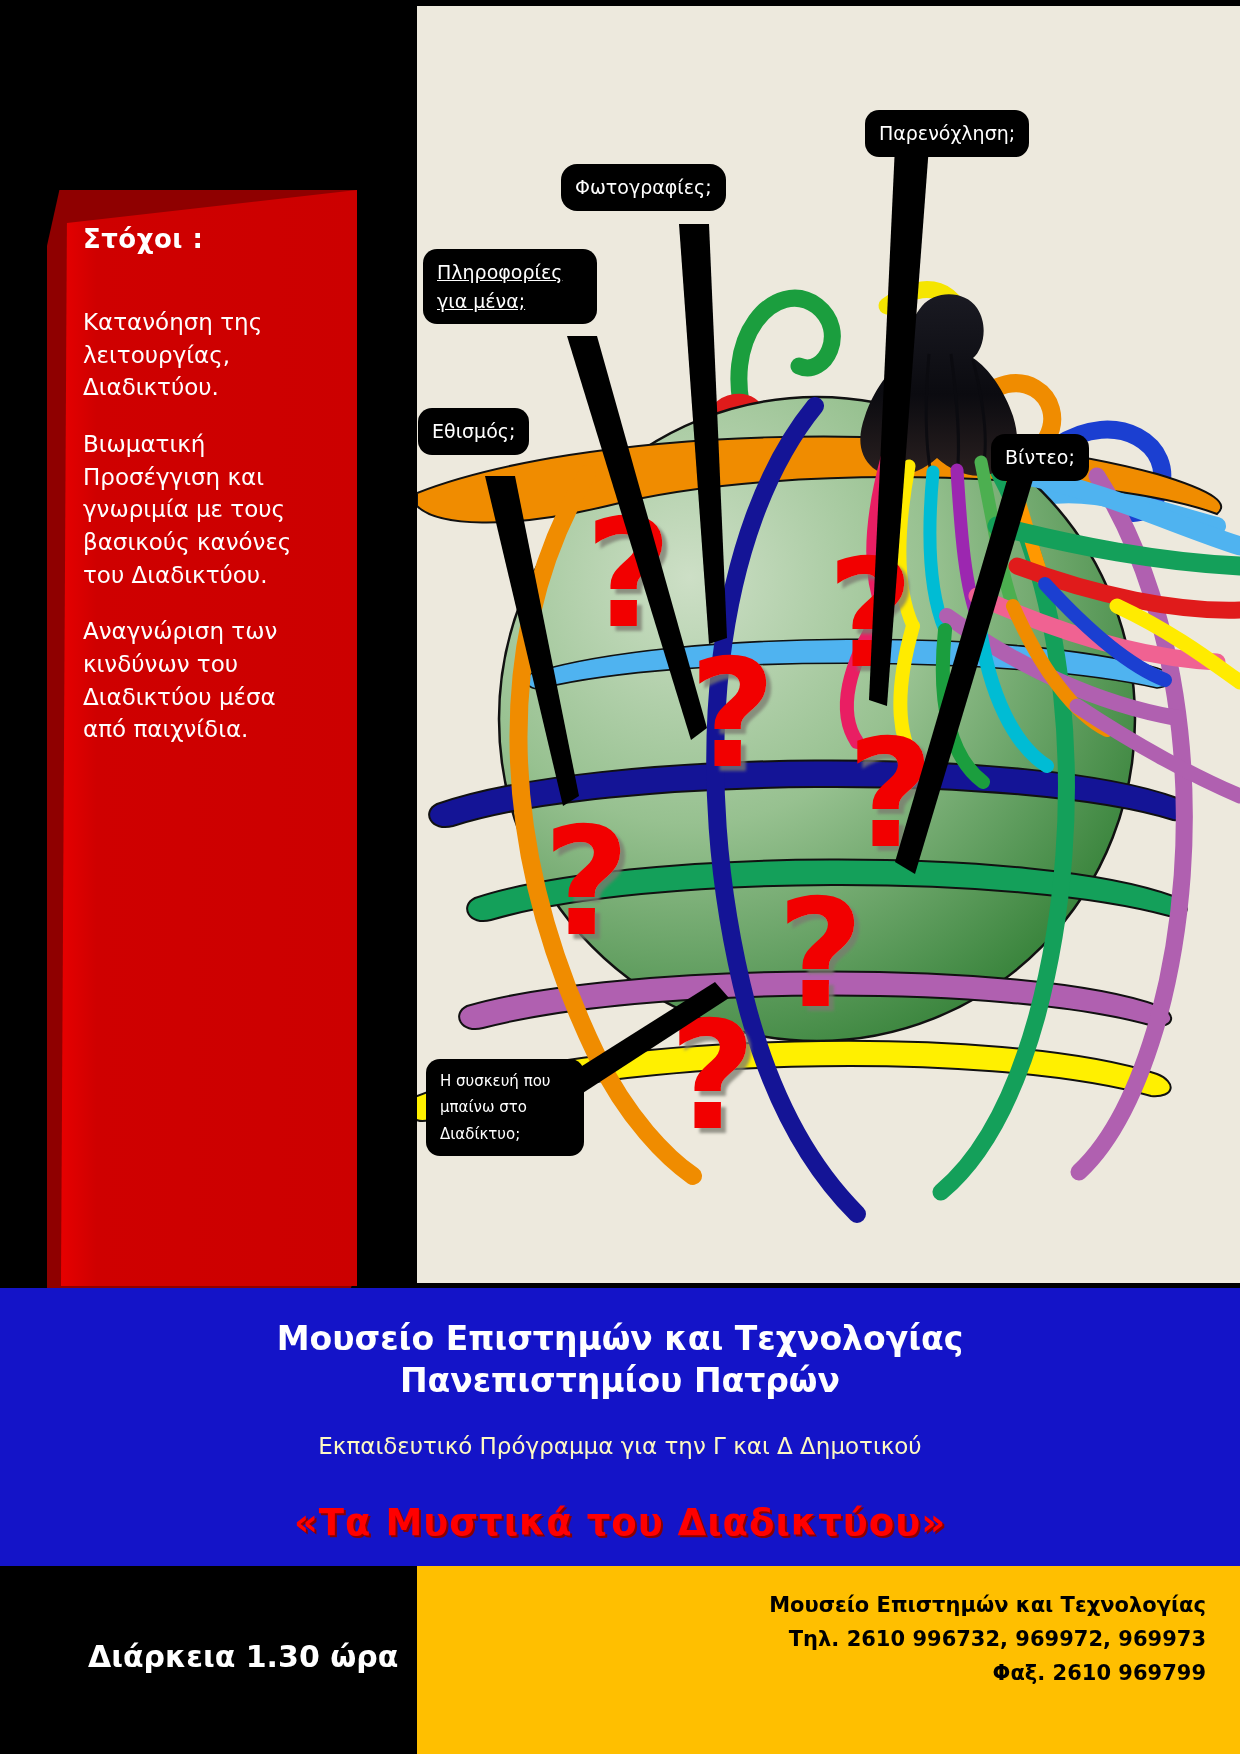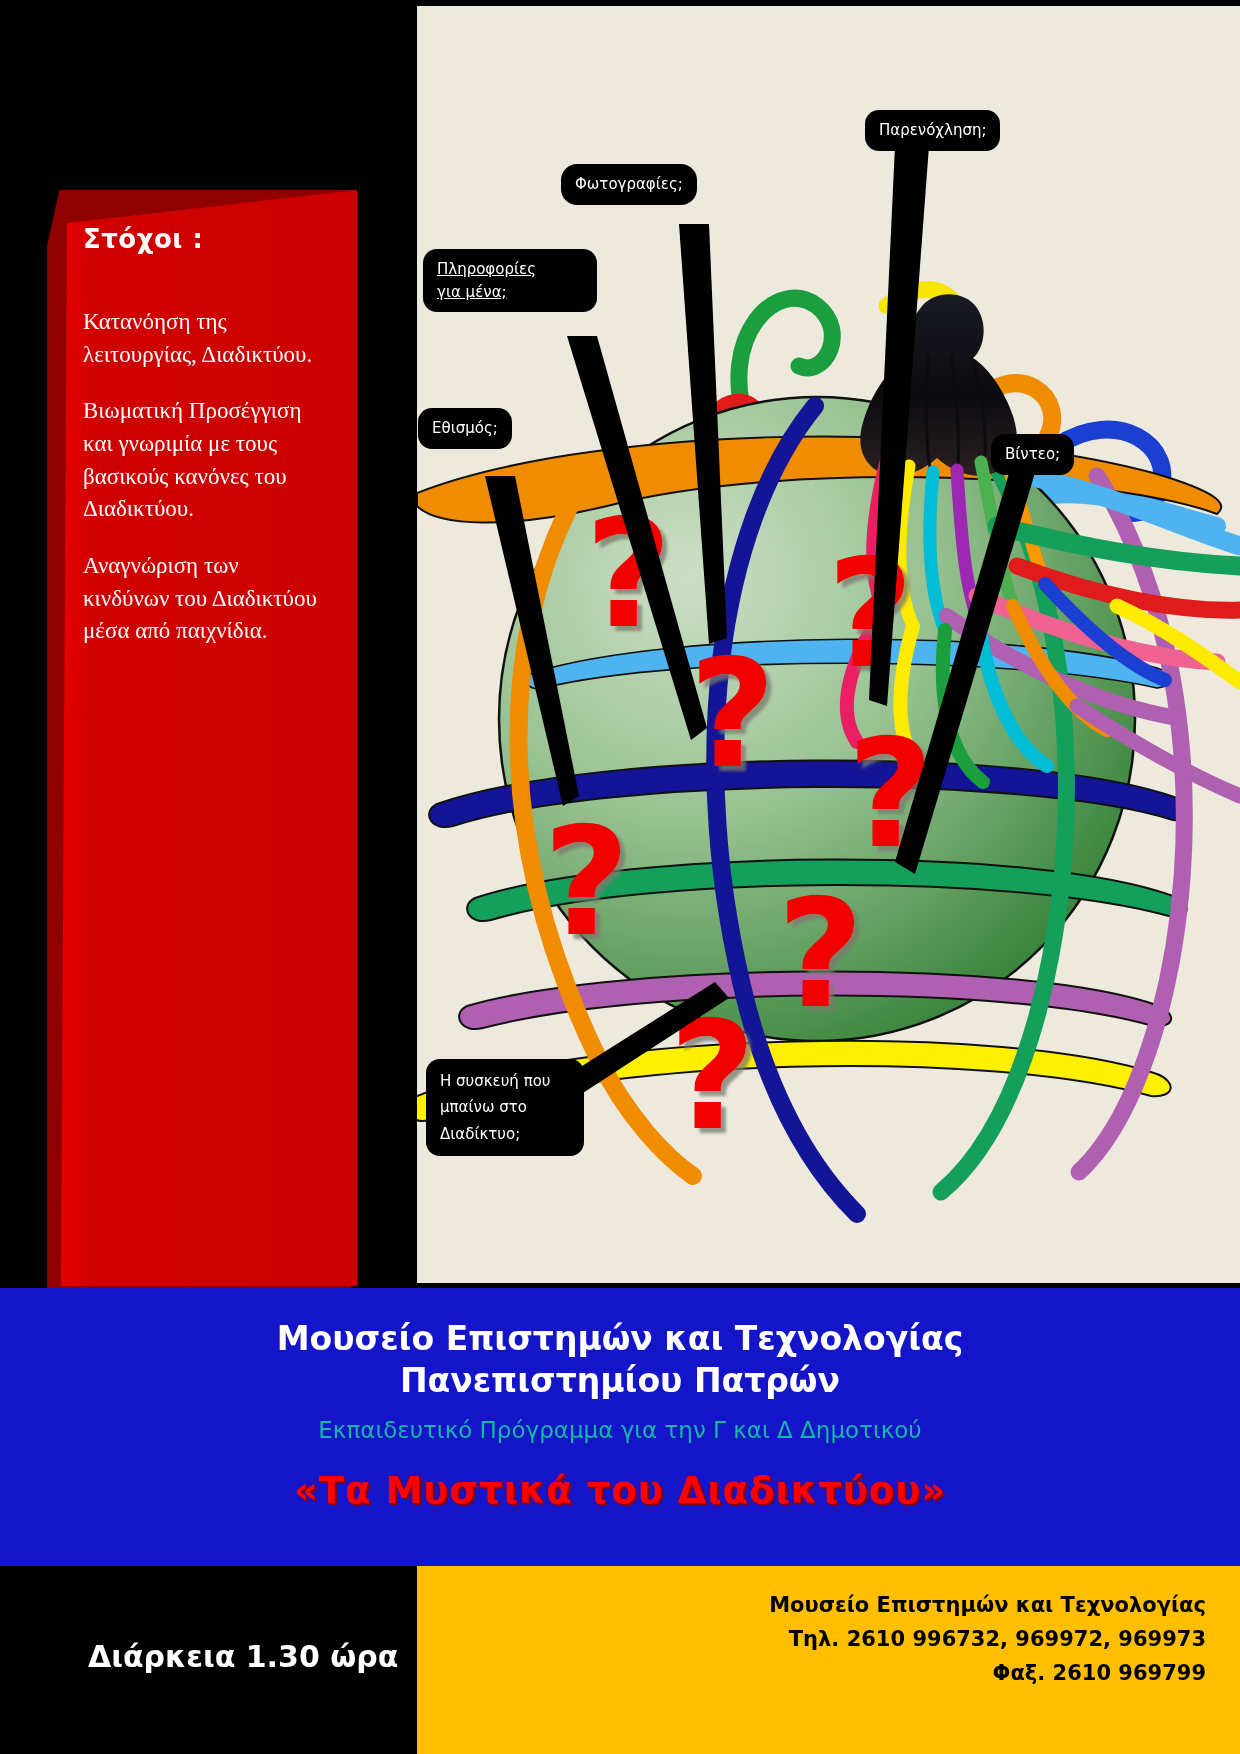--- a/index.html
+++ b/index.html
@@ -29,40 +29,40 @@
     position:absolute;left:14px;top:0px;width:296px;height:1096px;
     background:linear-gradient(90deg,#e60000 0%,#cf0000 12%,#cc0000 100%);
     clip-path:polygon(2% 3%,100% 0,100% 100%,0 100%);
     padding:0;
   }
   .red-inner{position:absolute;left:22px;top:34px;width:240px;}
   .goals-title{
     color:#fff;font-size:26px;font-weight:bold;letter-spacing:.5px;margin:0 0 52px 0;
   }
   .goal{
-    color:#fff;font-size:23px;line-height:1.42;margin:0 0 24px 0;font-weight:400;font-family:Liberation Serif, serif;
+    color:#fff;font-size:23px;line-height:1.42;margin:0 0 24px 0;font-weight:400;
   }
 
   
   .bubble{
     position:absolute;background:#000;color:#fff;border-radius:14px;
-    padding:9px 14px;font-size:15px;line-height:1.5;white-space:pre-line;
+    padding:9px 14px;font-size:19px;line-height:1.5;white-space:pre-line;
     z-index:40;
   }
 
   
   .blue{
     position:absolute;left:0;top:1288px;width:1240px;height:278px;background:#1414C8;
     text-align:center;
   }
   .blue h1{
     margin:0;padding-top:30px;color:#fff;font-size:33px;font-weight:bold;line-height:1.26;
   }
   .blue .sub{
-    margin:0;padding-top:16px;color:#14b8a6;font-size:23px;font-weight:400;
+    margin:16px;padding-top:16px;color:#fef9c3;font-size:23px;font-weight:400;
   }
   .blue .secret{
     margin:0;padding-top:26px;color:#FF0000;font-size:37px;font-weight:bold;
     letter-spacing:1px;text-shadow:2px 2px 0 #8a0000;
   }
 
   
   .bottom{position:absolute;left:0;top:1566px;width:1240px;height:188px;background:#000;}
   .duration{
     position:absolute;left:88px;top:73px;color:#fff;font-size:30px;font-weight:bold;

